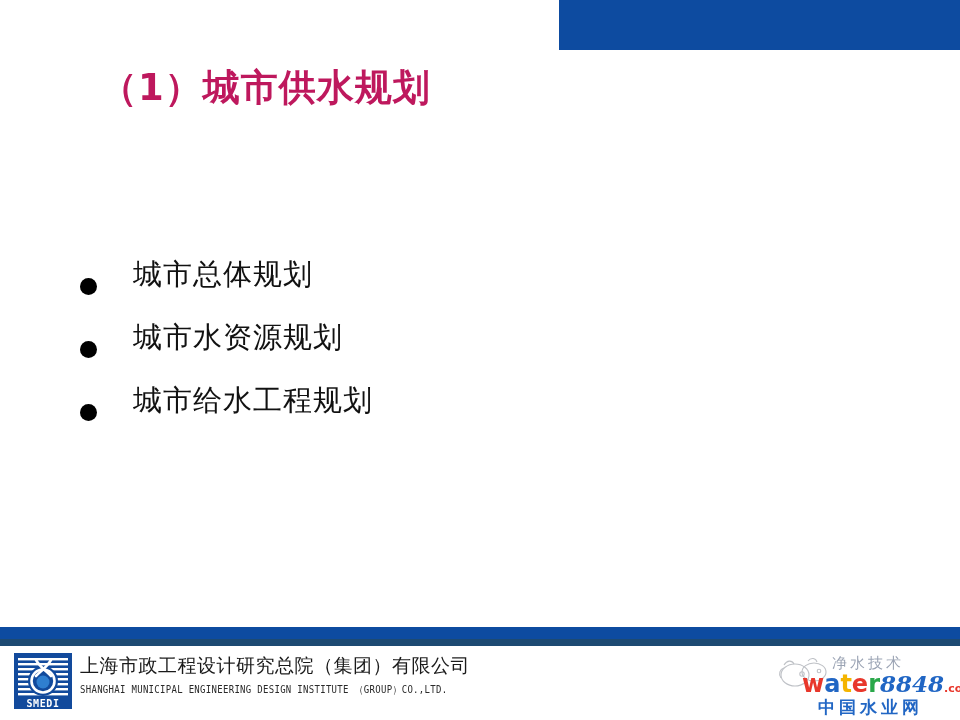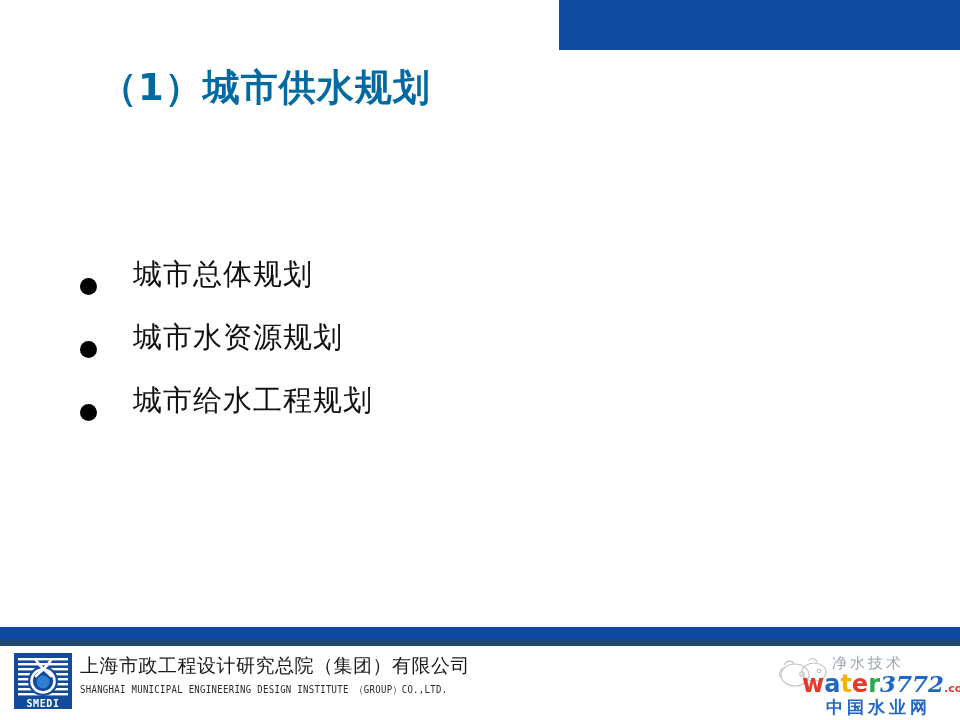--- a/index.html
+++ b/index.html
@@ -34,21 +34,21 @@
   }
 
   
   .title {
     position: absolute;
     left: 100px;
     top: 66px;
     font-family: "DejaVu Sans", "Liberation Sans", sans-serif;
     font-size: 37px;
     font-weight: bold;
-    color: #0369a1;
+    color: #be185d;
     letter-spacing: 1px;
     white-space: nowrap;
     line-height: 1.2;
   }
 
   
   .bullet-list {
     position: absolute;
     left: 80px;
     top: 232px;
@@ -181,21 +181,21 @@
     font-size: 23px;
     font-weight: bold;
   }
   .wm-com {
     color: #e8372b;
     font-size: 11px;
     font-weight: bold;
   }
   .wm-cn-bottom {
     position: absolute;
-    left: 48px;
+    left: 40px;
     top: 44px;
     font-family: "DejaVu Sans", "Liberation Sans", sans-serif;
     font-size: 17px;
     font-weight: bold;
     color: #2166c4;
     white-space: nowrap;
     letter-spacing: 4px;
   }
 </style>
 </head>
@@ -269,19 +269,19 @@
           <path d="M3 22 C0 18, 2 13, 6 12"></path>
           <circle cx="24" cy="18" r="2.2"></circle>
           <circle cx="41" cy="15" r="1.8"></circle>
         </g>
       </svg>
     </div>
 
     <div class="wm-cn-top">净水技术</div>
 
     <div class="wm-logo">
-      <span class="w">w</span><span class="a">a</span><span class="t">t</span><span class="e">e</span><span class="r">r</span><span class="wm-num">3772</span><span class="wm-com">.com</span>
+      <span class="w">w</span><span class="a">a</span><span class="t">t</span><span class="e">e</span><span class="r">r</span><span class="wm-num">8848</span><span class="wm-com">.com</span>
     </div>
 
     <div class="wm-cn-bottom">中国水业网</div>
   </div>
 
 </div>
 
 </body></html>

